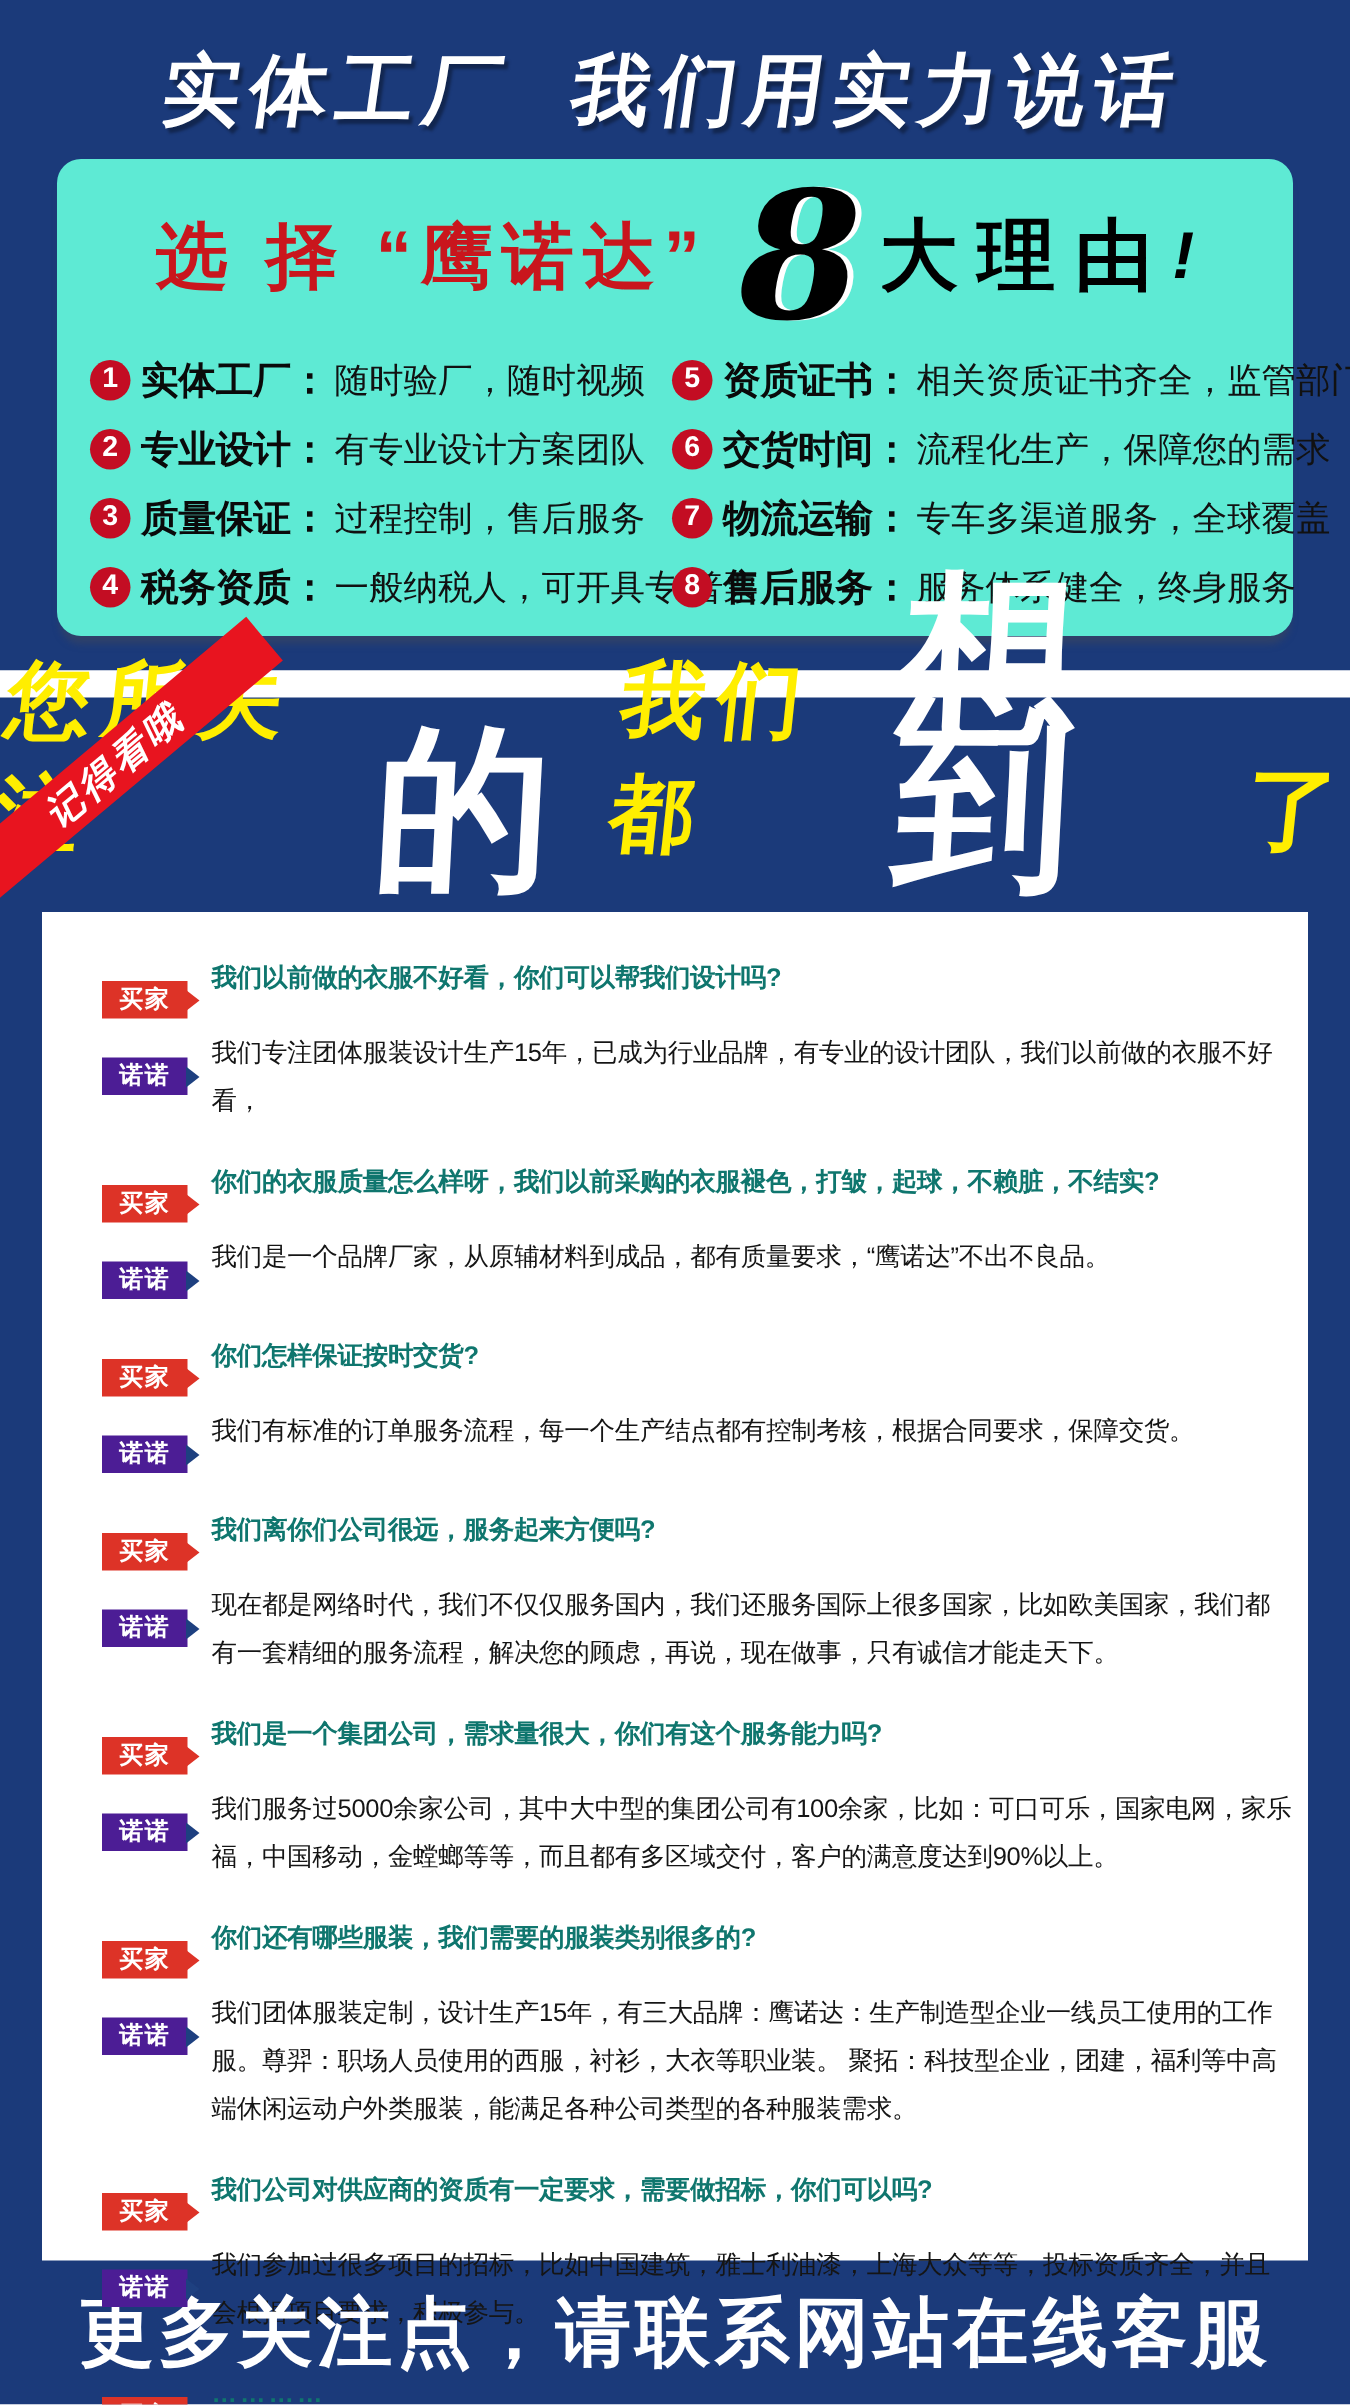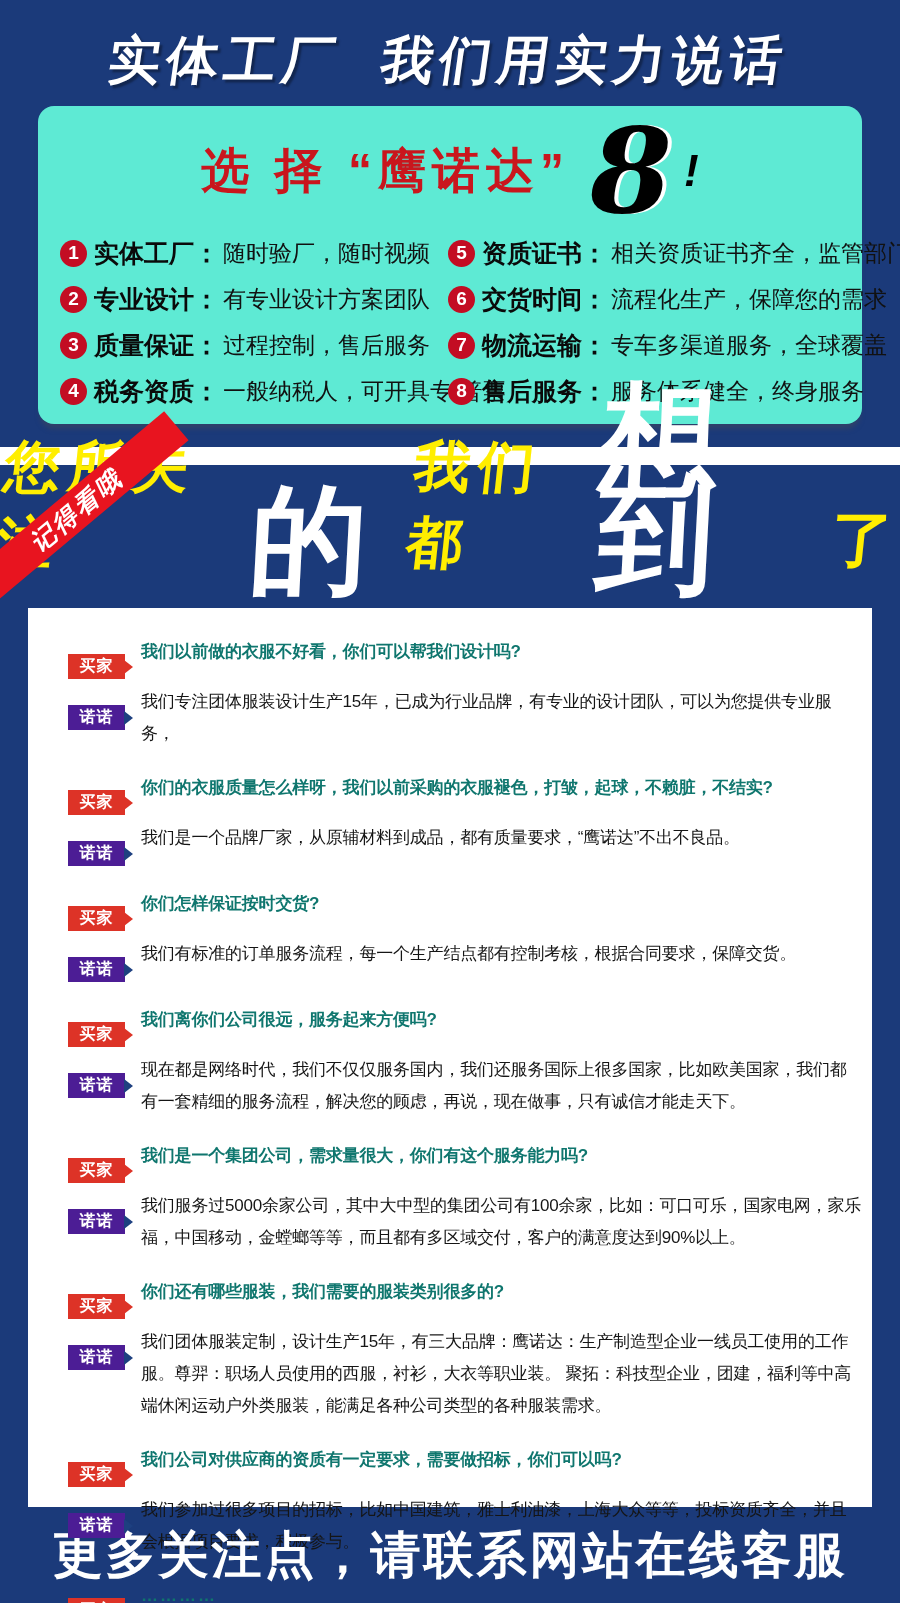--- a/index.html
+++ b/index.html
@@ -64,20 +64,21 @@
 
 <div class="page">
 
   <div class="sec-top">
     <div class="top-title">实体工厂  我们用实力说话</div>
 
     <div class="reasons-box">
       <div class="reasons-title">
         <span class="rt-red">选 择 “鹰诺达”</span>
         <span class="rt-8">8</span>
+        <span class="rt-black">大理由</span>
         <span class="rt-bang">!</span>
       </div>
       <div class="reasons-grid">
         <div class="reason-item">
           <span class="badge">1</span>
           <span class="r-label">实体工厂：</span>
           <span class="r-desc">随时验厂，随时视频</span>
         </div>
         <div class="reason-item">
           <span class="badge">2</span>
@@ -133,21 +134,21 @@
 
     <div class="qa-panel">
 
       <div class="qa-block">
         <div class="q-row">
           <span class="tag tag-red">买家</span>
           <span class="q-text">我们以前做的衣服不好看，你们可以帮我们设计吗?</span>
         </div>
         <div class="a-row">
           <span class="tag tag-blue">诺诺</span>
-          <span class="a-text">我们专注团体服装设计生产15年，已成为行业品牌，有专业的设计团队，可以为您提供专业服务，</span>
+          <span class="a-text">我们专注团体服装设计生产15年，已成为行业品牌，有专业的设计团队，我们以前做的衣服不好看，</span>
         </div>
       </div>
 
       <div class="qa-block">
         <div class="q-row">
           <span class="tag tag-red">买家</span>
           <span class="q-text">你们的衣服质量怎么样呀，我们以前采购的衣服褪色，打皱，起球，不赖脏，不结实?</span>
         </div>
         <div class="a-row">
           <span class="tag tag-blue">诺诺</span>

